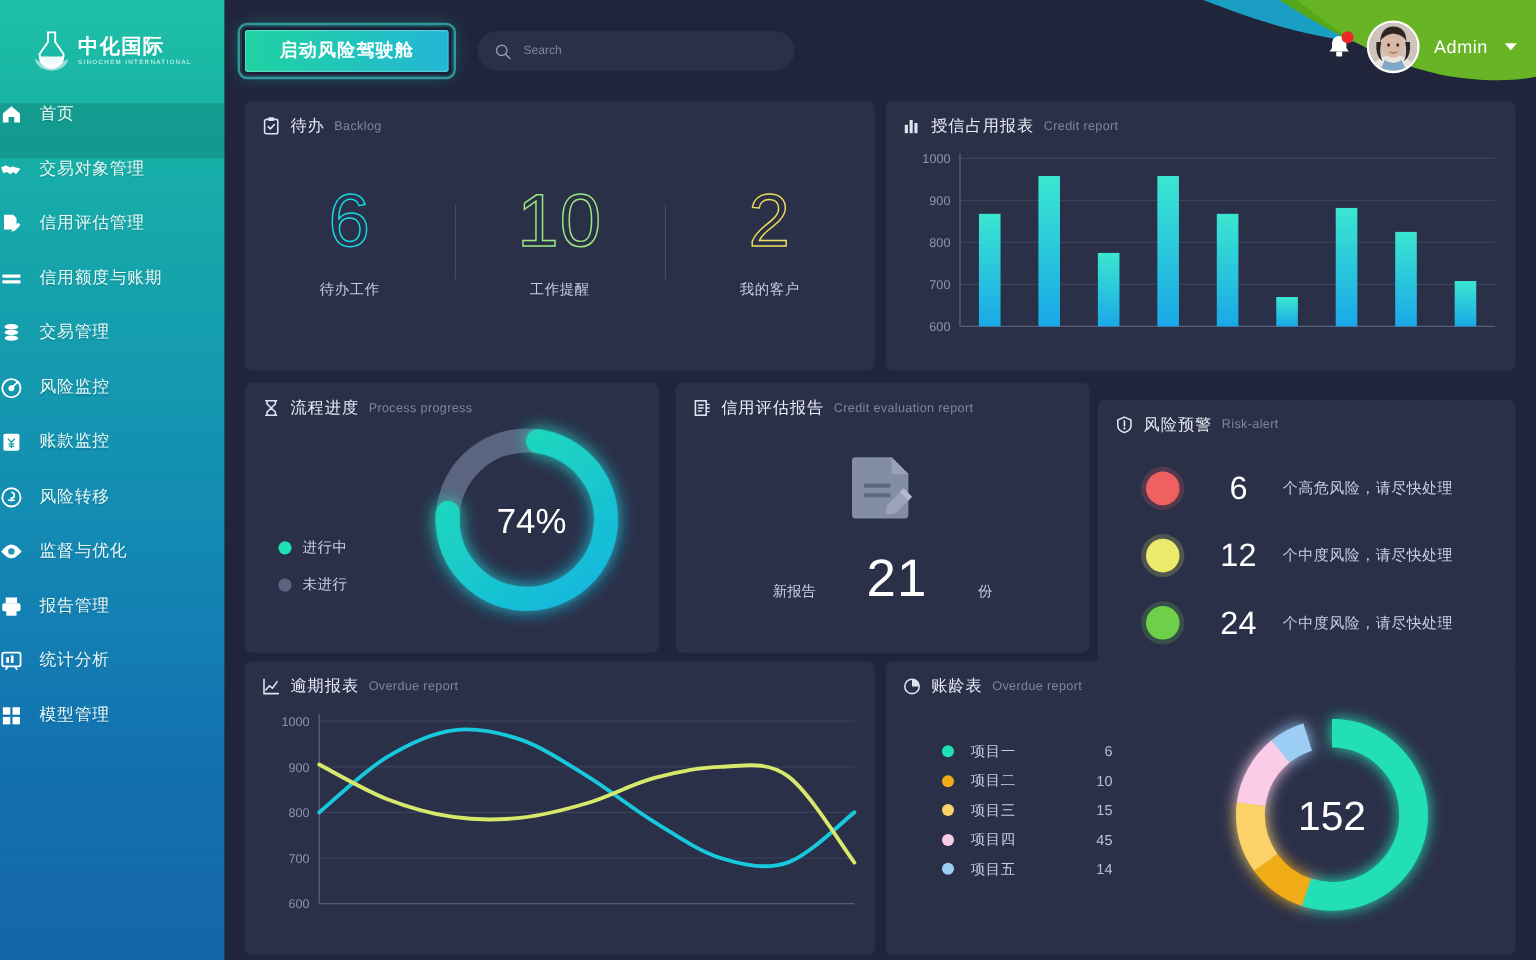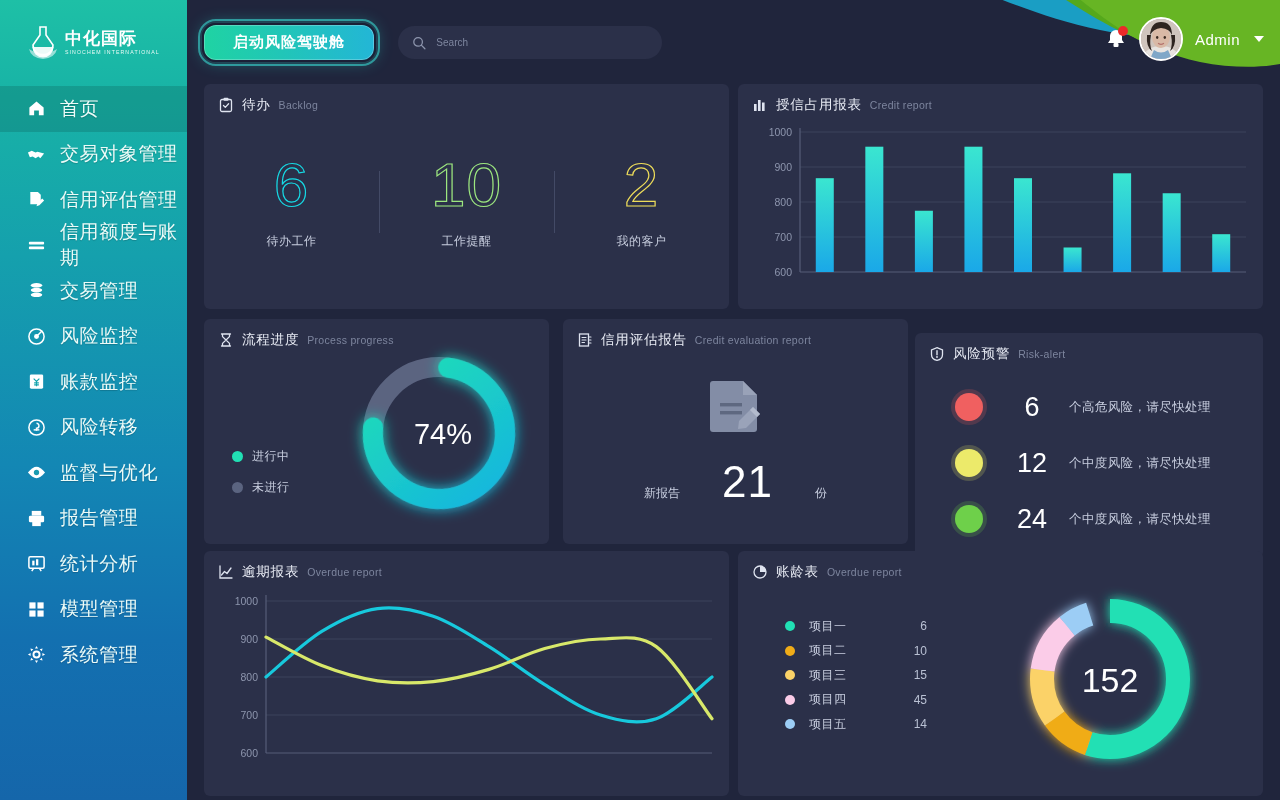--- a/index.html
+++ b/index.html
@@ -20,32 +20,32 @@
     background: linear-gradient(180deg, #1ec0a6 0%, #18b3a6 12%, #15a0ad 32%, #1387b4 58%, #1370b0 80%, #1566aa 100%);
   }
   .logo { height: 86px; display: flex; align-items: center; padding-left: 26px; gap: 5px; }
   .logo-mark { width: 34px; height: 36px; flex: 0 0 auto; }
   .logo-txt { line-height: 1; }
   .logo-cn { font-size: 17px; color: #ffffff; letter-spacing: 1px; font-weight: 700; }
   .logo-en { font-size: 5.2px; color: #e8fbf6; letter-spacing: 1.1px; margin-top: 3px; }
 
   .navlist { margin-top: 0; }
   .navitem {
-    height: 45.5px; display: flex; align-items: center; gap: 14px; padding-left: 27px;
-    color: #ecfbf8; font-size: 19px; cursor: pointer; position: relative;
+    height: 45.5px; display: flex; gap: 14px; 
+    color: #ecfbf8; font-size: 14px; cursor: pointer; position: relative;
   }
   .navitem.active { background: rgba(0,0,0,0.13); }
   .navicon { width: 19px; height: 19px; flex: 0 0 auto; display: block; }
   .navlabel { letter-spacing: .6px; text-shadow: 0 1px 1px rgba(0,0,0,.18); }
 
   
   .header { position: absolute; left: 187px; top: 0; right: 0; height: 86px; }
   .launch-btn {
     position: absolute; left: 15px; top: 23px; width: 174px; height: 39px;
-    border-radius: 14px; cursor: pointer;
+    border-radius: 4px; cursor: pointer;
     background: linear-gradient(90deg, #1fd3a3 0%, #21c6b7 45%, #23b6d6 100%);
     display: flex; align-items: center; justify-content: center;
     color: #fff; font-size: 15px; letter-spacing: 1px; font-weight: 700;
     box-shadow: 0 0 16px rgba(35,200,190,.45), inset 0 0 0 1px rgba(255,255,255,.25);
     border: 2px solid #1a2036;
     outline: 2px solid rgba(60,230,220,.55); outline-offset: 2px;
   }
   .searchbar {
     position: absolute; left: 211px; top: 26px; width: 264px; height: 33px;
     background: #2b3049; border-radius: 17px; display: flex; align-items: center; padding: 0 14px; gap: 10px;
@@ -227,27 +227,20 @@
           <span class="navlabel">统计分析</span>
         </div>
         <div class="navitem">
           <svg class="navicon" viewBox="0 0 20 20">
             <rect x="2.5" y="2.5" width="6.5" height="6.5" fill="#fff"></rect>
             <rect x="11" y="2.5" width="6.5" height="6.5" fill="#fff"></rect>
             <rect x="2.5" y="11" width="6.5" height="6.5" fill="#fff"></rect>
             <rect x="11" y="11" width="6.5" height="6.5" fill="#fff"></rect>
           </svg>
           <span class="navlabel">模型管理</span>
-        </div>
-        <div class="navitem">
-          <svg class="navicon" viewBox="0 0 20 20">
-            <circle cx="10" cy="10" r="3.2" fill="none" stroke="#fff" stroke-width="2"></circle>
-            <path d="M10 1 l1.6 2.8 h-3.2 z M10 19 l-1.6 -2.8 h3.2 z M1 10 l2.8 -1.6 v3.2 z M19 10 l-2.8 1.6 v-3.2 z M3.6 3.6 l3.1 .8 l-2.3 2.3 z M16.4 16.4 l-3.1 -.8 l2.3 -2.3 z M16.4 3.6 l-.8 3.1 l-2.3 -2.3 z M3.6 16.4 l.8 -3.1 l2.3 2.3 z" fill="#fff"></path>
-          </svg>
-          <span class="navlabel">系统管理</span>
         </div>
       </div>
   </div>
 
   <div class="header">
     <div class="launch-btn">
       <span>启动风险驾驶舱</span>
     </div>
 
     <div class="searchbar">

